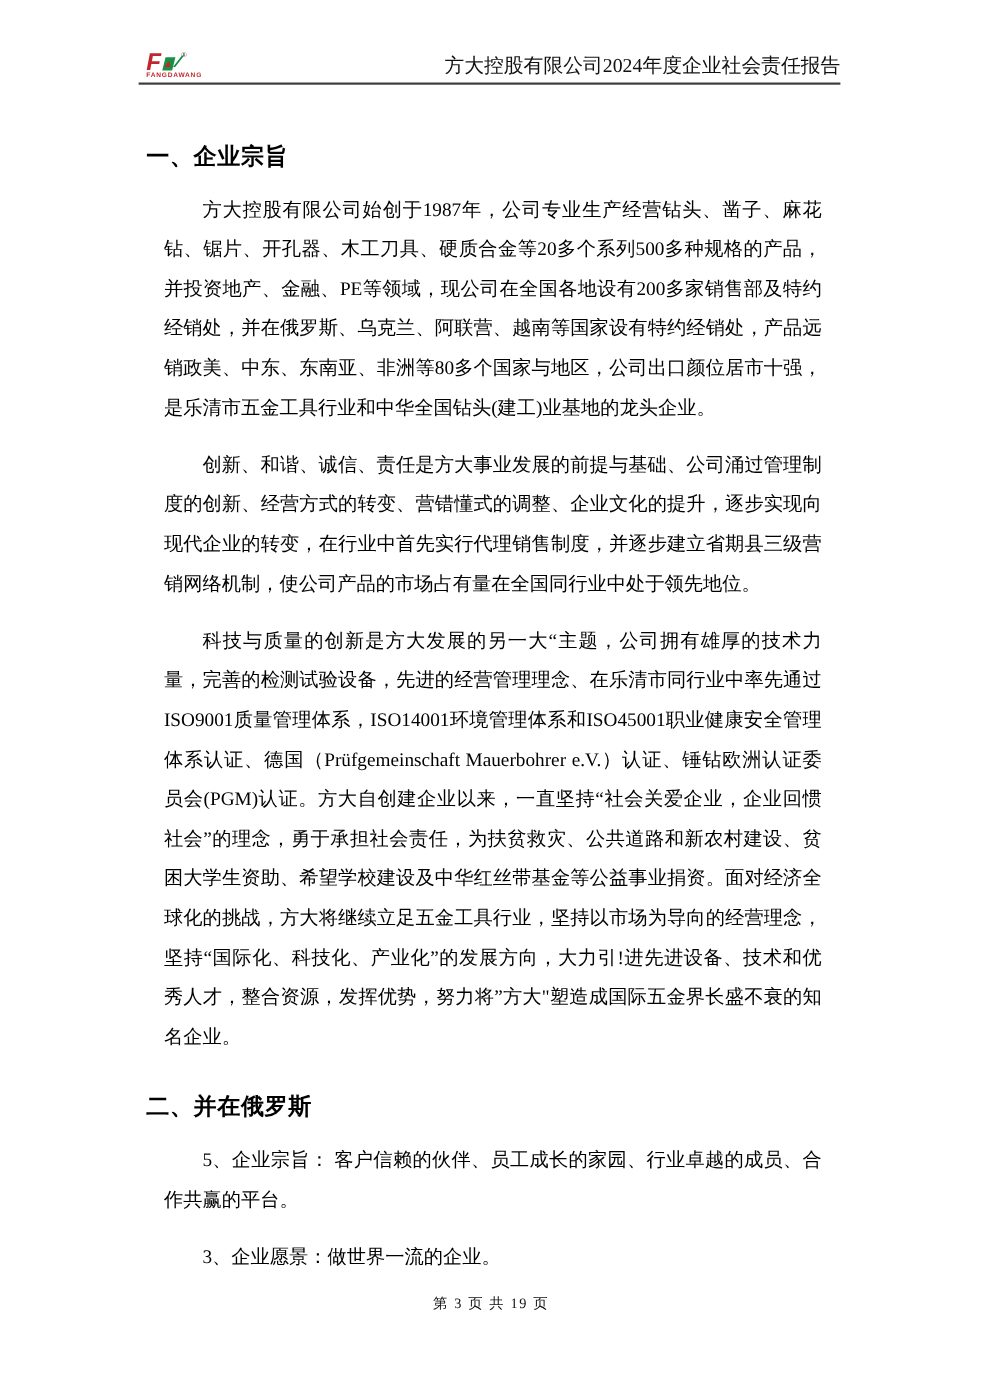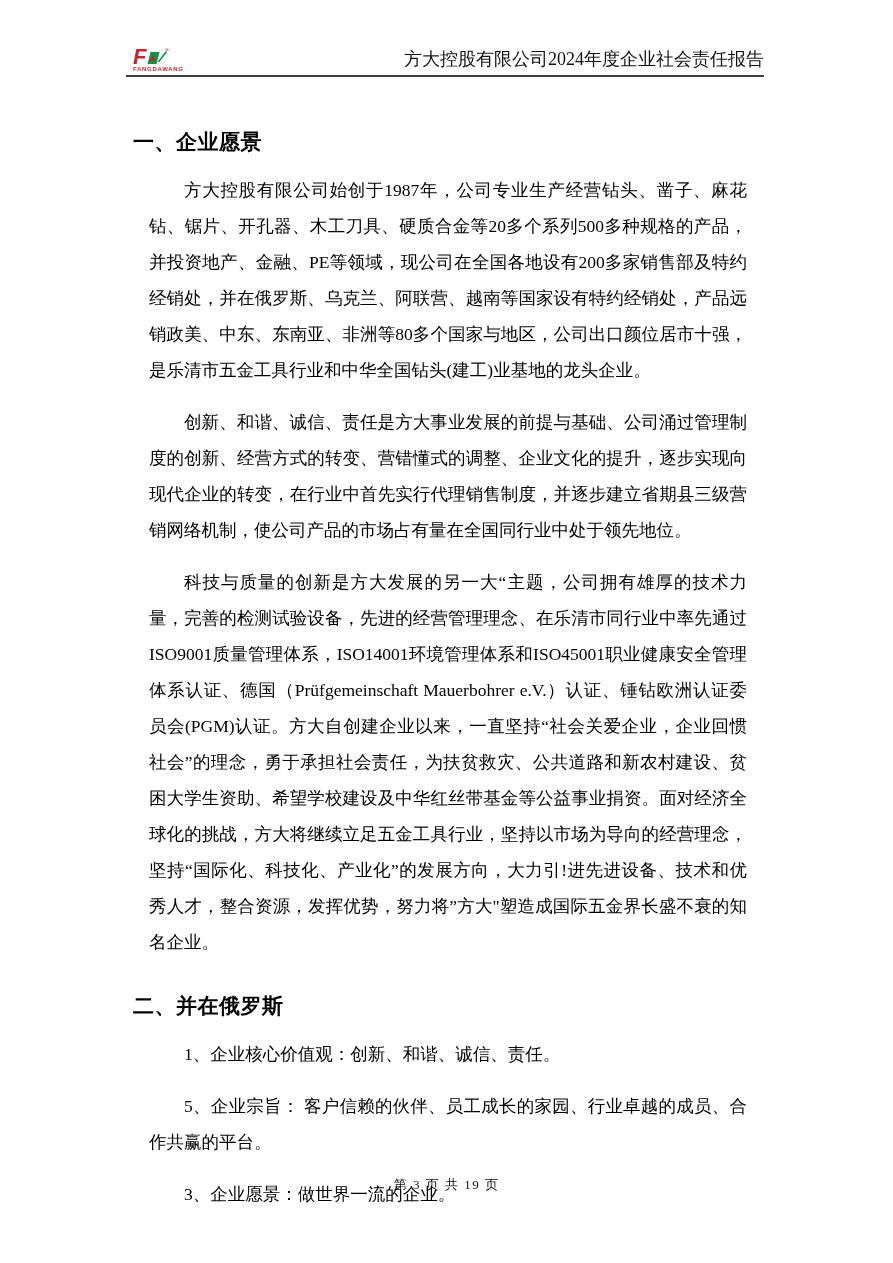--- a/index.html
+++ b/index.html
@@ -123,32 +123,31 @@
         <span class="logo-reg">®</span>
       </div>
       <div class="logo-text">FANGDAWANG</div>
     </div>
     <div class="header-title">方大控股有限公司2024年度企业社会责任报告</div>
   </div>
 
   <div class="content">
 
 
-    <div class="section-heading">一、企业愿景</div>
+    <div class="section-heading">一、企业宗旨</div>
 
     <div class="paragraphs">
       <p class="body-par">方大控股有限公司始创于1987年，公司专业生产经营钻头、凿子、麻花钻、锯片、开孔器、木工刀具、硬质合金等20多个系列500多种规格的产品，并投资地产、金融、PE等领域，现公司在全国各地设有200多家销售部及特约经销处，并在俄罗斯、乌克兰、阿联营、越南等国家设有特约经销处，产品远销政美、中东、东南亚、非洲等80多个国家与地区，公司出口颜位居市十强，是乐清市五金工具行业和中华全国钻头(建工)业基地的龙头企业。</p>
       <p class="body-par">创新、和谐、诚信、责任是方大事业发展的前提与基础、公司涌过管理制度的创新、经营方式的转变、营错懂式的调整、企业文化的提升，逐步实现向现代企业的转变，在行业中首先实行代理销售制度，并逐步建立省期县三级营销网络机制，使公司产品的市场占有量在全国同行业中处于领先地位。</p>
       <p class="body-par">科技与质量的创新是方大发展的另一大“主题，公司拥有雄厚的技术力量，完善的检测试验设备，先进的经营管理理念、在乐清市同行业中率先通过ISO9001质量管理体系，ISO14001环境管理体系和ISO45001职业健康安全管理体系认证、德国（Prüfgemeinschaft Mauerbohrer e.V.）认证、锤钻欧洲认证委员会(PGM)认证。方大自创建企业以来，一直坚持“社会关爱企业，企业回惯社会”的理念，勇于承担社会责任，为扶贫救灾、公共道路和新农村建设、贫困大学生资助、希望学校建设及中华红丝带基金等公益事业捐资。面对经济全球化的挑战，方大将继续立足五金工具行业，坚持以市场为导向的经营理念，坚持“国际化、科技化、产业化”的发展方向，大力引!进先进设备、技术和优秀人才，整合资源，发挥优势，努力将”方大"塑造成国际五金界长盛不衰的知名企业。</p>
     </div>
 
     <div class="section-heading">二、并在俄罗斯</div>
 
     <div class="list-block">
-      <p class="body-par">1、企业核心价值观：创新、和谐、诚信、责任。</p>
       <p class="body-par">5、企业宗旨： 客户信赖的伙伴、员工成长的家园、行业卓越的成员、合作共赢的平台。</p>
       <p class="body-par">3、企业愿景：做世界一流的企业。</p>
     </div>
 
   </div>
 
   <div class="footer">第 3 页 共 19 页</div>
 
 </div>
 

